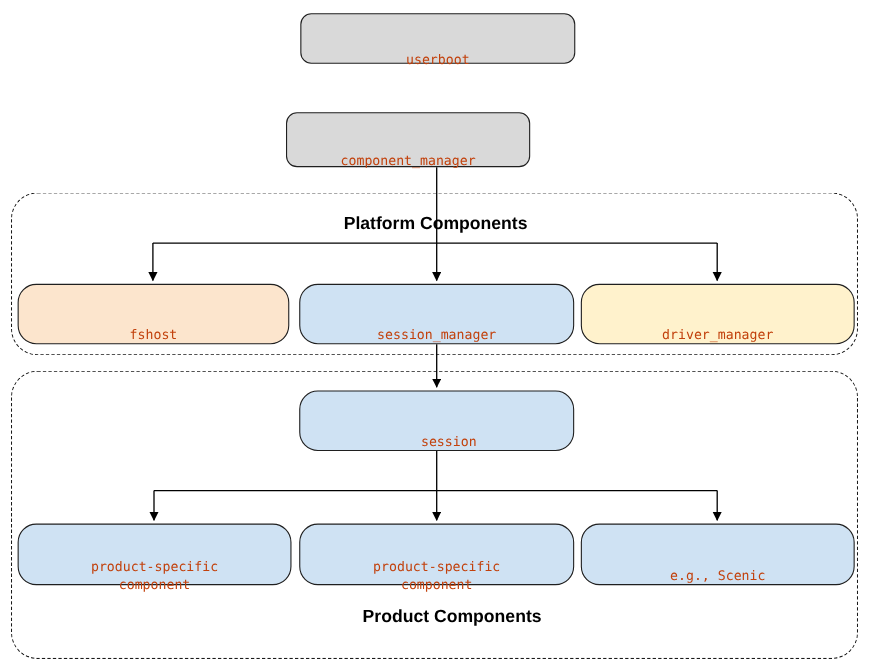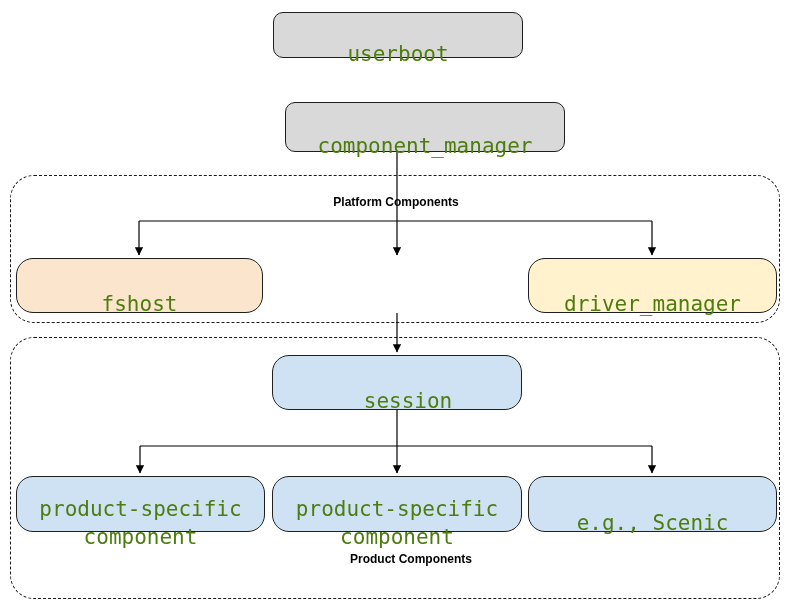--- a/index.html
+++ b/index.html
@@ -26,23 +26,23 @@
     box-sizing: border-box;
     border: 1.4px solid #1f1f1f;
     border-radius: 17px;
     display: flex;
     align-items: center;
     justify-content: center;
     z-index: 2;
   }
   .node-label {
     font-family: "DejaVu Sans Mono", "Liberation Mono", monospace;
-    font-size: 21px;
+    font-size: 12px;
     line-height: 1.35;
-    color: #4d7c0f;
+    color: #c2410c;
     text-align: center;
     white-space: pre-line;
     margin-top: 38px;
   }
   .stack-box {
     position: absolute;
     box-sizing: border-box;
     border: 1.4px solid #1f1f1f;
     border-radius: 10px;
     display: flex;
@@ -56,21 +56,21 @@
     border: 1.6px dashed #1a1a1a;
     border-radius: 24px;
     z-index: 0;
     background: transparent;
   }
   .group-title {
     position: absolute;
     width: 100%;
     text-align: center;
     font-weight: bold;
-    font-size: 12px;
+    font-size: 16px;
     color: #000000;
     z-index: 3;
     font-family: "Liberation Sans", sans-serif;
   }
 </style>
 </head>
 <body>
 
 <div class="canvas">
 
@@ -91,29 +91,32 @@
 
     <line x1="397" y1="410" x2="397" y2="473" stroke="#000" stroke-width="1.2" marker-end="url(#arrow)"></line>
     <line x1="140" y1="446" x2="652" y2="446" stroke="#000" stroke-width="1.2"></line>
     <line x1="140" y1="446" x2="140" y2="473" stroke="#000" stroke-width="1.2" marker-end="url(#arrow)"></line>
     <line x1="652" y1="446" x2="652" y2="473" stroke="#000" stroke-width="1.2" marker-end="url(#arrow)"></line>
   </svg>
 
   <div class="stack-box" style="left: 273px; top: 12px; width: 250px; height: 46px; background-color: rgb(217, 217, 217);">
     <span class="node-label">userboot</span>
   </div>
-  <div class="stack-box" style="left: 285px; top: 102px; width: 280px; height: 50px; background-color: rgb(217, 217, 217);">
+  <div class="stack-box" style="left: 260px; top: 102px; width: 222px; height: 50px; background-color: rgb(217, 217, 217);">
     <span class="node-label">component_manager</span>
   </div>
 
   <div class="group" style="left:10px; top:175px; width:770px; height:148px;"></div>
   <div class="group-title" style="left:0; top:195px;">Platform Components</div>
 
   <div class="node" style="left: 16px; top: 258px; width: 247px; height: 55px; background-color: rgb(252, 229, 205);">
     <span class="node-label">fshost</span>
+  </div>
+  <div class="node" style="left: 272px; top: 258px; width: 250px; height: 55px; background-color: rgb(207, 226, 243);">
+    <span class="node-label">session_manager</span>
   </div>
   <div class="node" style="left: 528px; top: 258px; width: 249px; height: 55px; background-color: rgb(255, 242, 204);">
     <span class="node-label">driver_manager</span>
   </div>
 
   <div class="group" style="left:10px; top:337px; width:770px; height:262px;"></div>
 
   <div class="node" style="left: 272px; top: 355px; width: 250px; height: 55px; background-color: rgb(207, 226, 243); padding-left: 22px;">
     <span class="node-label">session</span>
   </div>

